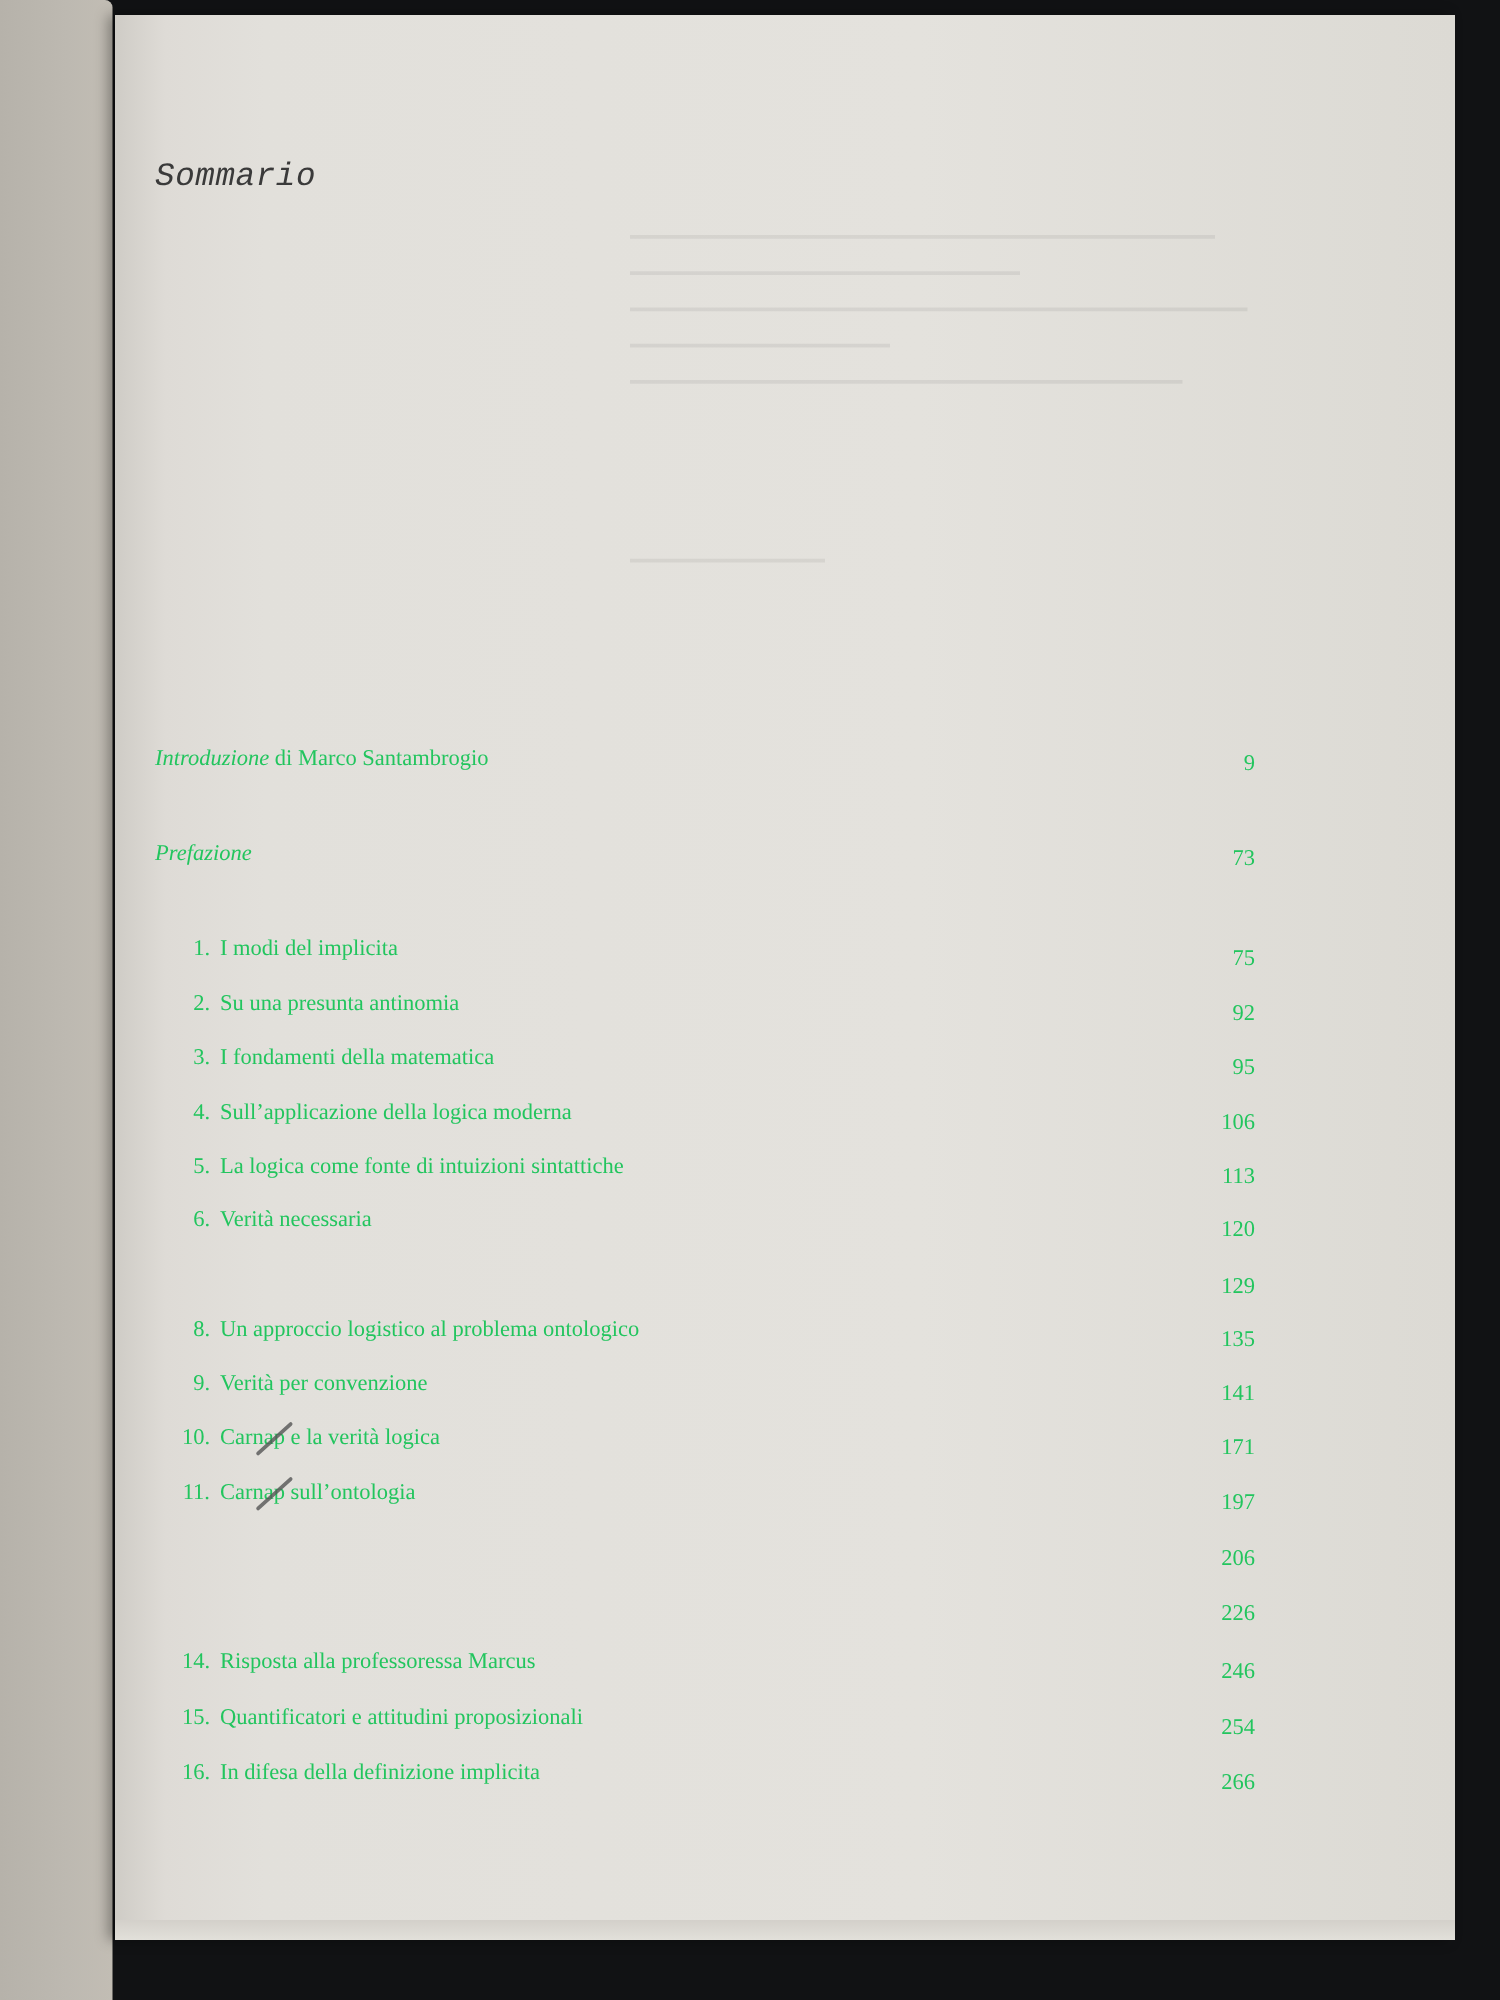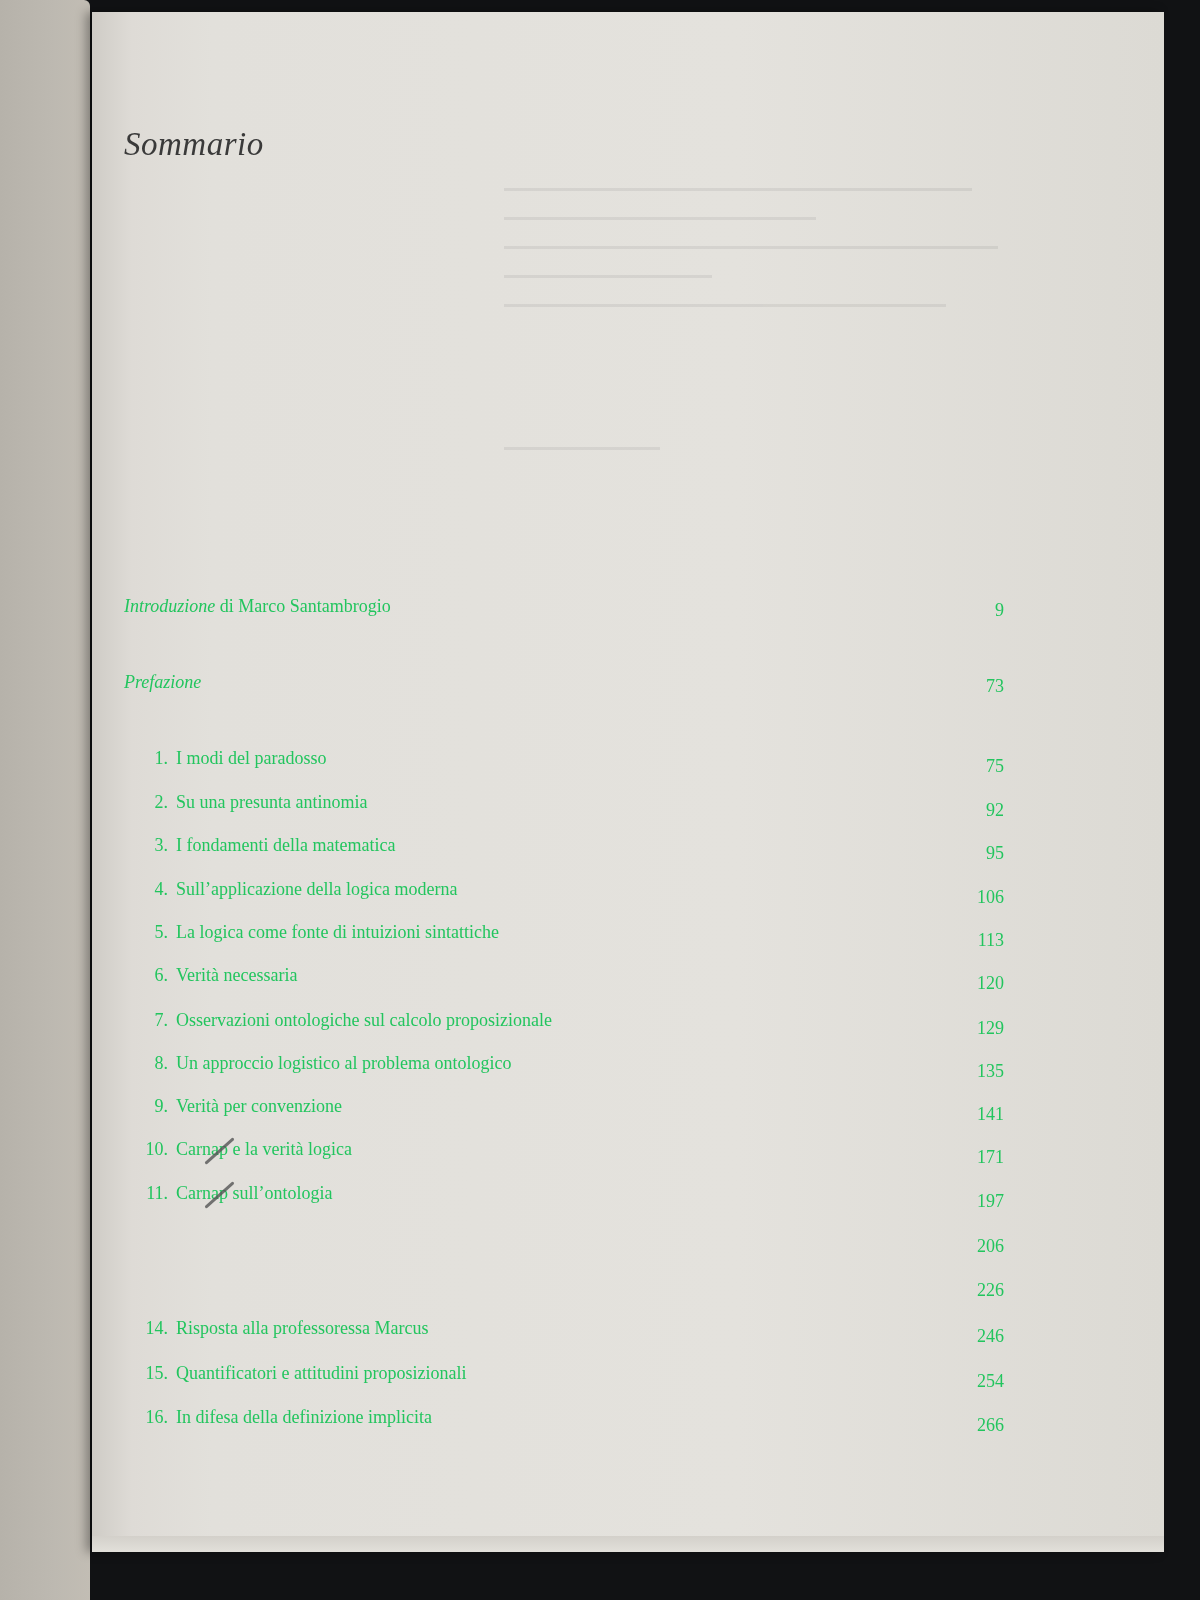--- a/index.html
+++ b/index.html
@@ -22,21 +22,21 @@
     position:absolute; left:0; bottom:0; width:100%; height:16px;
     background:linear-gradient(180deg,#d3d0ca,#e2e0da);
   }
   .ghost {
     position:absolute; right:140px; top:150px; width:520px; height:360px;
     opacity:0.08;
   }
   .ghost div { height:3px; background:#333; margin:26px 0; }
   .title {
     position:absolute; left:124px; top:126px; font-style:italic;
-    font-size:33px; color:#3a3a3a; letter-spacing:0.5px;
+    font-size:26px; color:#3a3a3a; letter-spacing:0.5px;font-family:Liberation Mono, monospace;
   }
   .toc-row {
     position:absolute; left:124px; width:880px; height:32px;
     font-size:18px; color:#22c55e;
   }
   .toc-row .label { position:absolute; left:0; top:0; white-space:nowrap; }
   .toc-row .num { display:inline-block; width:44px; text-align:right; margin-right:8px; }
   .toc-row .page-num { position:absolute; right:0; top:8px; }
   .it { font-style:italic; }
   .pen-mark {
@@ -67,21 +67,21 @@
   <span class="label"><span class="it">Introduzione</span><span> di Marco Santambrogio</span></span>
   <span class="page-num" style="top:4px">9</span>
 </div>
 <div class="toc-row" style="top:672px">
   <span class="label"><span class="it">Prefazione</span><span></span></span>
   <span class="page-num" style="top:4px">73</span>
 </div>
 
 <div id="chapters">
     <div class="toc-row" style="top: 748px;">
-      <span class="label"><span class="num">1.</span><span>I modi del paradosso</span></span>
+      <span class="label"><span class="num">1.</span><span>I modi del implicita</span></span>
       <span class="page-num">75</span>
     </div>
     <div class="toc-row" style="top: 792px;">
       <span class="label"><span class="num">2.</span><span>Su una presunta antinomia</span></span>
       <span class="page-num">92</span>
     </div>
     <div class="toc-row" style="top: 835px;">
       <span class="label"><span class="num">3.</span><span>I fondamenti della matematica</span></span>
       <span class="page-num">95</span>
     </div>
@@ -91,21 +91,20 @@
     </div>
     <div class="toc-row" style="top: 922px;">
       <span class="label"><span class="num">5.</span><span>La logica come fonte di intuizioni sintattiche</span></span>
       <span class="page-num">113</span>
     </div>
     <div class="toc-row" style="top: 965px;">
       <span class="label"><span class="num">6.</span><span>Verità necessaria</span></span>
       <span class="page-num">120</span>
     </div>
     <div class="toc-row" style="top: 1010px;">
-      <span class="label"><span class="num">7.</span><span>Osservazioni ontologiche sul calcolo proposizionale</span></span>
       <span class="page-num">129</span>
     </div>
     <div class="toc-row" style="top: 1053px;">
       <span class="label"><span class="num">8.</span><span>Un approccio logistico al problema ontologico</span></span>
       <span class="page-num">135</span>
     </div>
     <div class="toc-row" style="top: 1096px;">
       <span class="label"><span class="num">9.</span><span>Verità per convenzione</span></span>
       <span class="page-num">141</span>
     </div>

